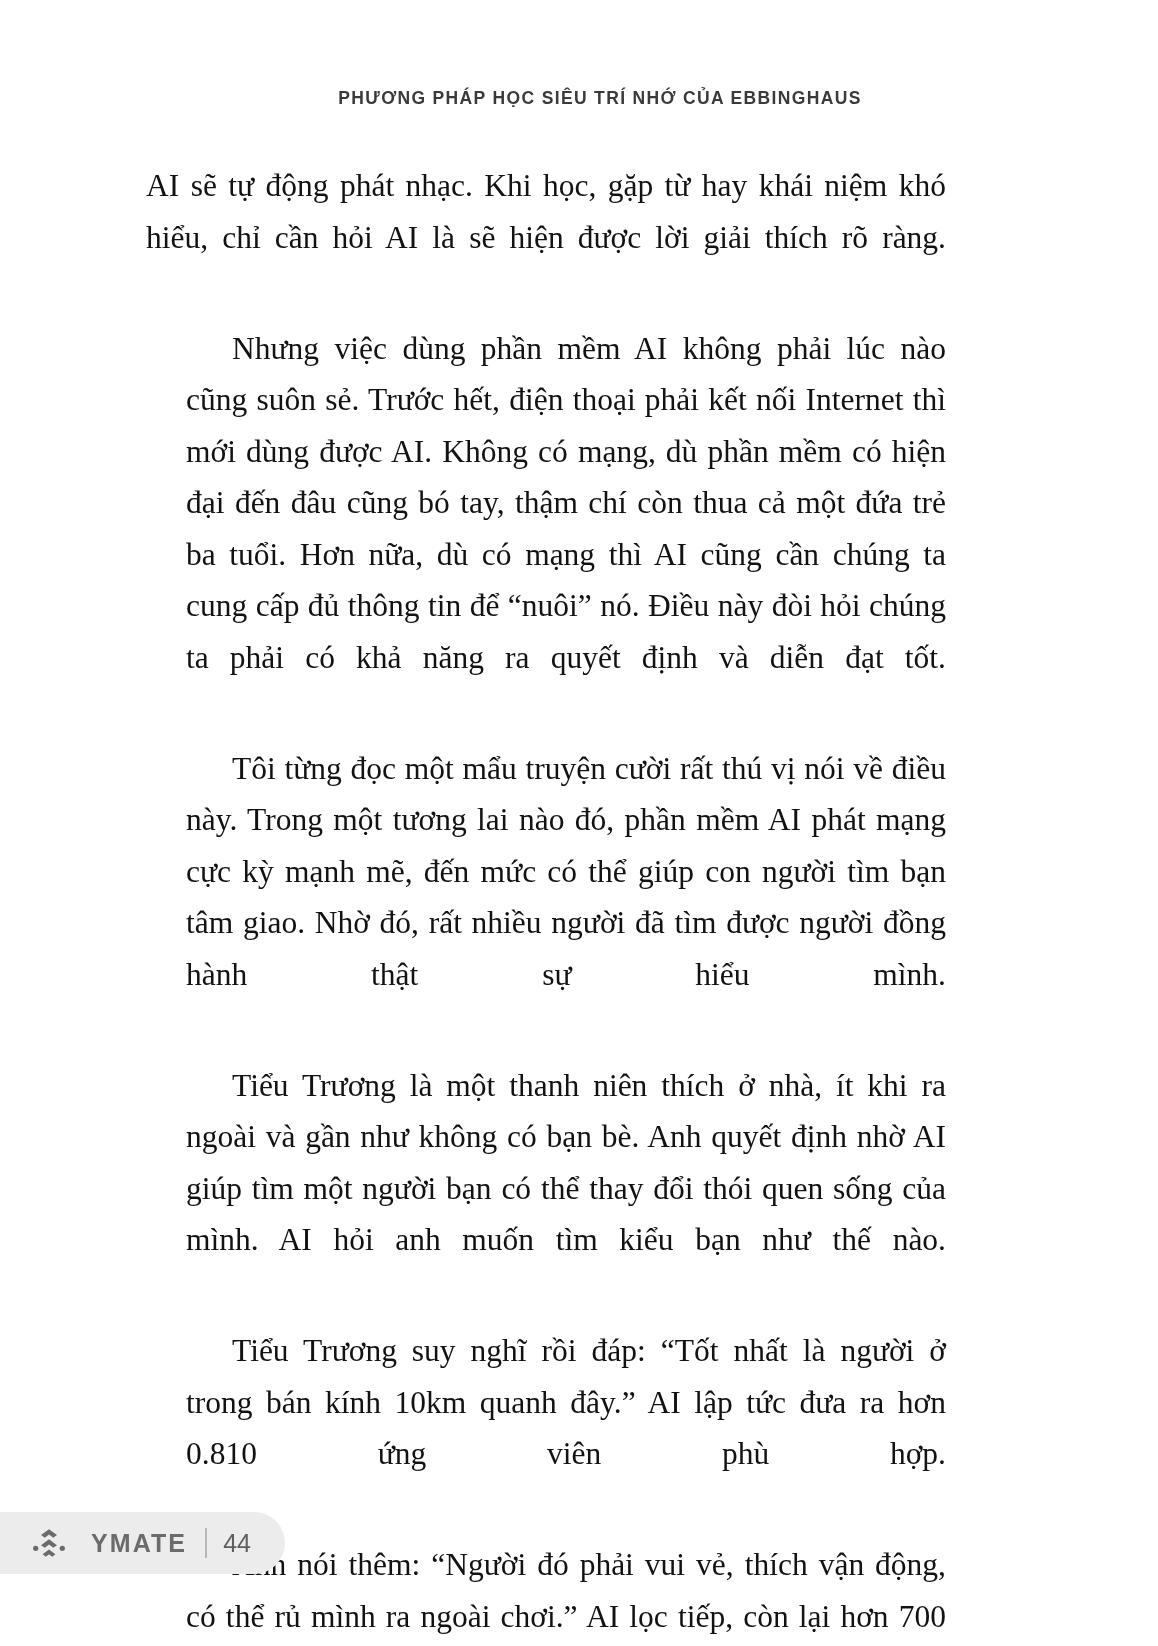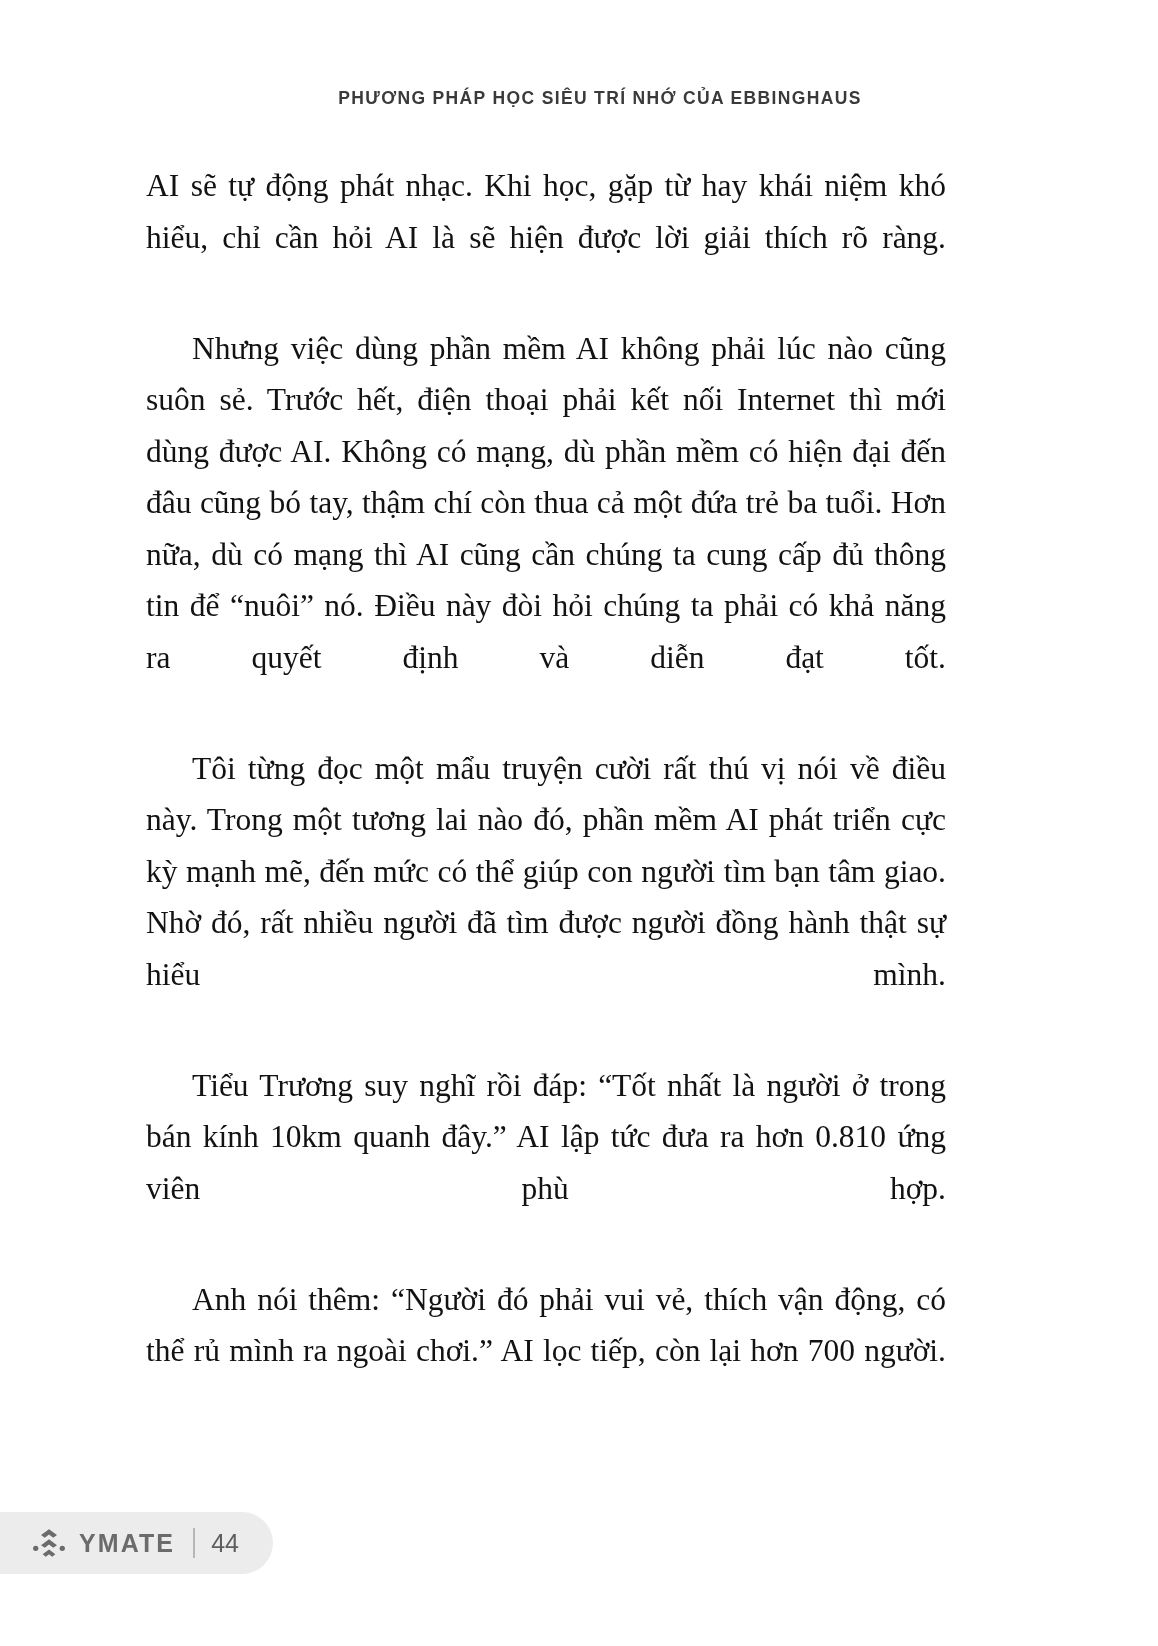--- a/index.html
+++ b/index.html
@@ -47,20 +47,21 @@
     line-height: 51.5px;
     color: #121212;
     text-align: justify;
     text-justify: inter-word;
     text-indent: 0;
     word-spacing: 0.2px;
   }
 
   .para.indent {
     text-indent: 46px;
+    margin-left: 40px;
   }
 
   
   .para::after {
     content: "";
     display: inline-block;
     width: 100%;
   }
 
   
@@ -73,21 +74,21 @@
     display: flex;
     align-items: center;
     gap: 0px;
     background: #ececec;
     border-radius: 31px;
   }
 
   .ymate-logo {
     display: flex;
     align-items: center;
-    gap: 13px;
+    gap: 25px;
   }
 
   .ymate-mark {
     width: 34px;
     height: 34px;
     display: block;
     flex: none;
   }
 
   .ymate-word {
@@ -118,21 +119,22 @@
 </head>
 <body>
 
 <div class="page">
 
   <div class="running-head">PHƯƠNG PHÁP HỌC SIÊU TRÍ NHỚ CỦA EBBINGHAUS</div>
 
   <div class="body-col">
     <p class="para">AI sẽ tự động phát nhạc. Khi học, gặp từ hay khái niệm khó hiểu, chỉ cần hỏi AI là sẽ hiện được lời giải thích rõ ràng.</p>
     <p class="para indent">Nhưng việc dùng phần mềm AI không phải lúc nào cũng suôn sẻ. Trước hết, điện thoại phải kết nối Internet thì mới dùng được AI. Không có mạng, dù phần mềm có hiện đại đến đâu cũng bó tay, thậm chí còn thua cả một đứa trẻ ba tuổi. Hơn nữa, dù có mạng thì AI cũng cần chúng ta cung cấp đủ thông tin để “nuôi” nó. Điều này đòi hỏi chúng ta phải có khả năng ra quyết định và diễn đạt tốt.</p>
-    <p class="para indent">Tôi từng đọc một mẩu truyện cười rất thú vị nói về điều này. Trong một tương lai nào đó, phần mềm AI phát triển cực kỳ mạnh mẽ, đến mức có thể giúp con người tìm bạn tâm giao. Nhờ đó, rất nhiều người đã tìm được người đồng hành thật sự hiểu mình.</p>
+    <p class="para indent">Tôi từng đọc một mẩu truyện cười rất thú vị nói về điều này. Trong một tương lai nào đó, phần mềm AI phát mạng cực kỳ mạnh mẽ, đến mức có thể giúp con người tìm bạn tâm giao. Nhờ đó, rất nhiều người đã tìm được người đồng hành thật sự hiểu mình.</p>
+    <p class="para indent">Tiểu Trương là một thanh niên thích ở nhà, ít khi ra ngoài và gần như không có bạn bè. Anh quyết định nhờ AI giúp tìm một người bạn có thể thay đổi thói quen sống của mình. AI hỏi anh muốn tìm kiểu bạn như thế nào.</p>
     <p class="para indent">Tiểu Trương suy nghĩ rồi đáp: “Tốt nhất là người ở trong bán kính 10km quanh đây.” AI lập tức đưa ra hơn 0.810 ứng viên phù hợp.</p>
     <p class="para indent">Anh nói thêm: “Người đó phải vui vẻ, thích vận động, có thể rủ mình ra ngoài chơi.” AI lọc tiếp, còn lại hơn 700 người.</p>
 
   </div>
 
   <div class="footer-badge">
     <div class="ymate-logo">
       <svg class="ymate-mark" viewBox="0 0 64 64">
         <g fill="#6b6b6b">
           <path d="M32 6 L47 17 L40 22 L32 16 L24 22 L17 17 Z"></path>

